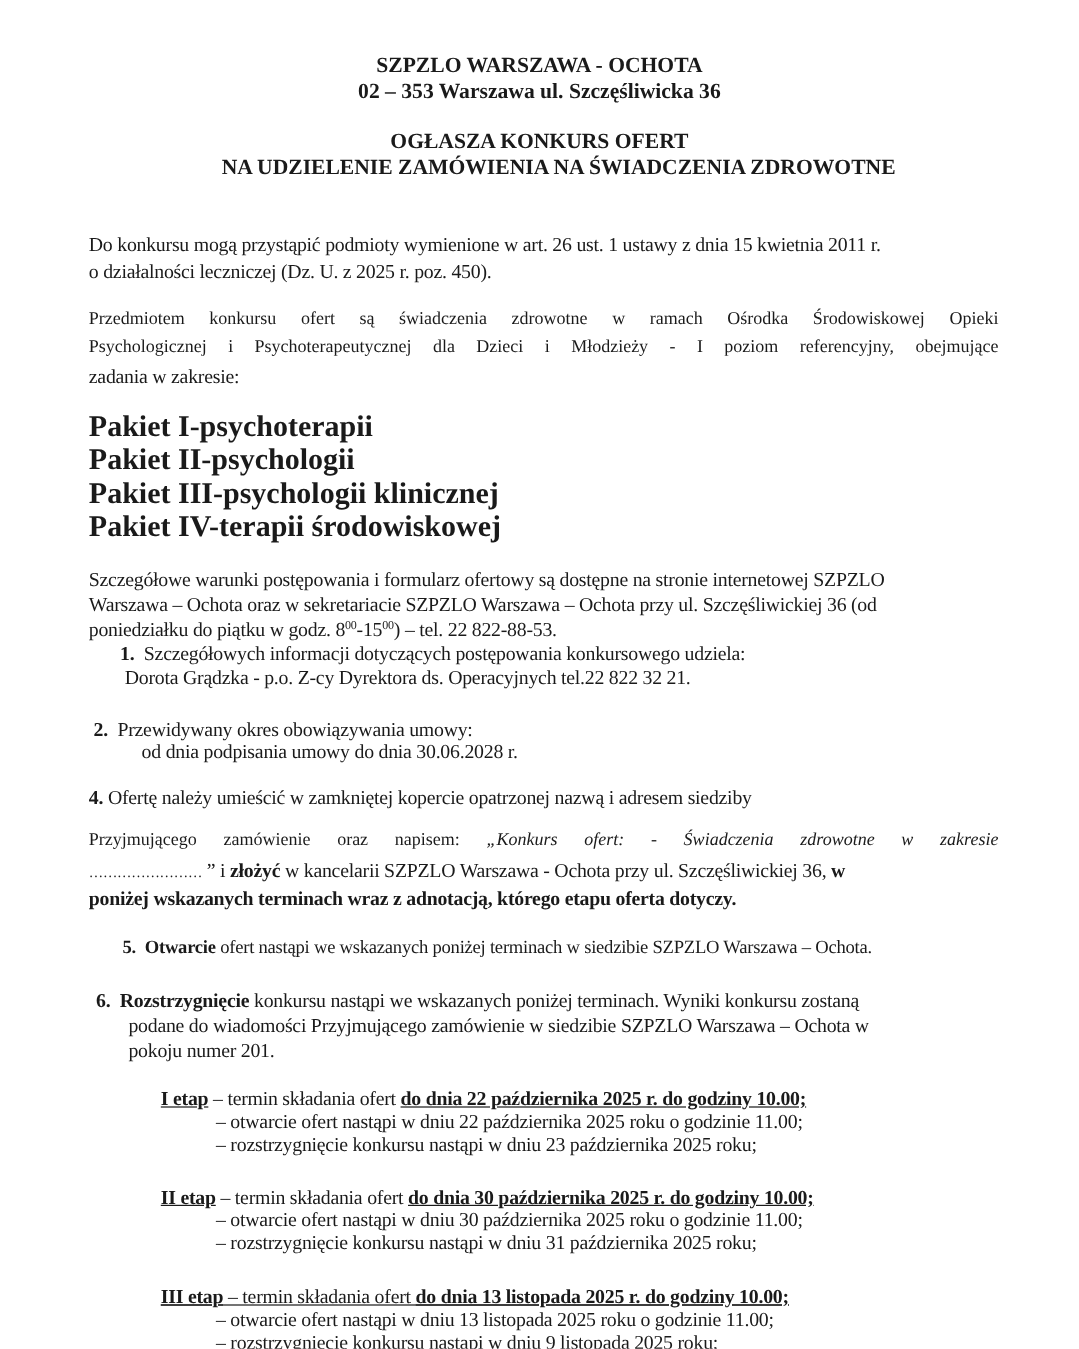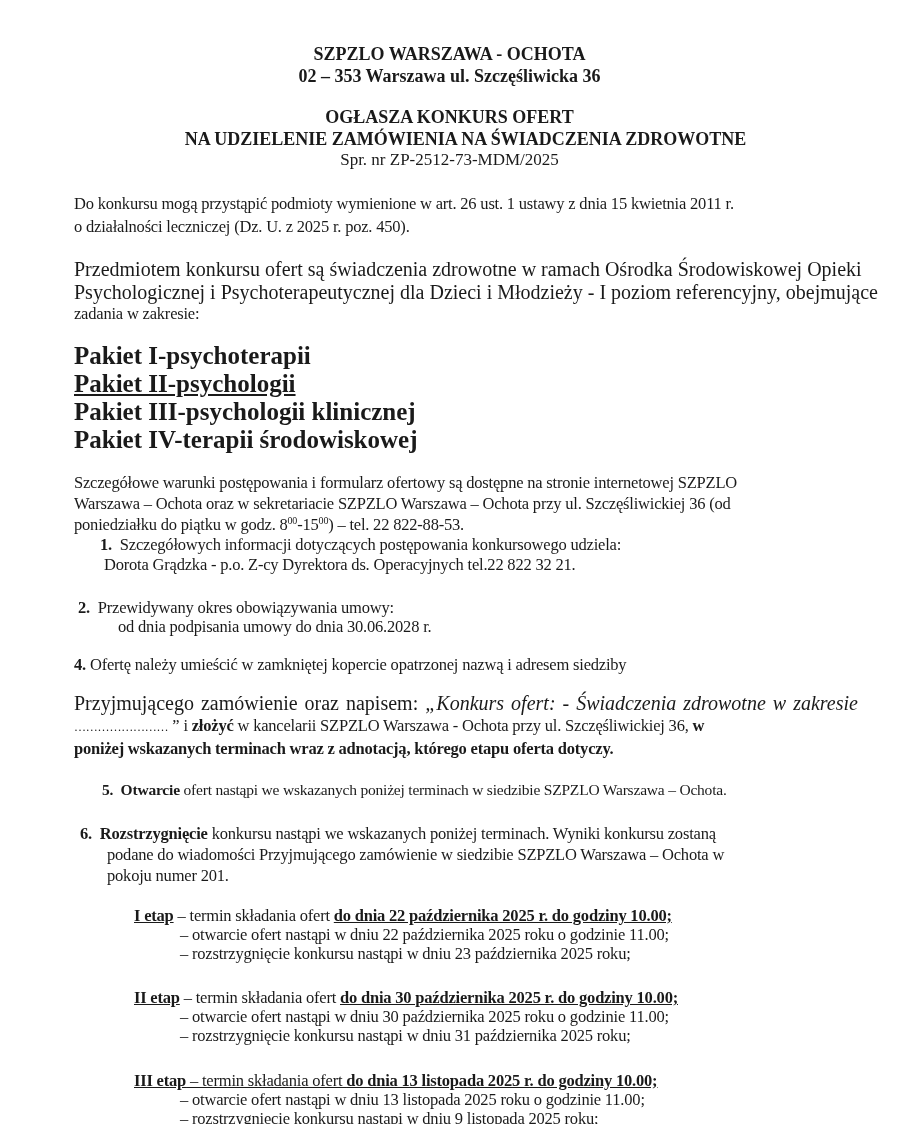--- a/index.html
+++ b/index.html
@@ -5,48 +5,47 @@
   html, body { margin: 0; padding: 0; background: #ffffff; }
   body {
     width: 899px; height: 1124px; overflow: hidden; position: relative;
     font-family: "Liberation Serif", serif; color: #1a1a1a;
   }
   .page { position: absolute; left: 0; top: 18px; width: 899px; height: 1124px; }
   .abs { position: absolute; white-space: nowrap; }
   .hdr { font-weight: bold; font-size: 18px; text-align: center; left: 0; width: 899px; }
   .sub { font-size: 17px; text-align: center; left: 0; width: 899px; }
   .p { font-size: 16.5px; left: 74px; letter-spacing: -0.2px; }
-  .pj { font-size: 20px; left: 74px; width: 758px; text-align: justify; text-align-last: justify; white-space: nowrap; display: block; }
+  .pj { font-size: 15px; left: 74px; width: 758px; text-align: justify; text-align-last: justify; white-space: nowrap; display: block; }
   .pak { font-weight: bold; font-size: 25px; left: 74px; }
   b { font-weight: bold; }
   i { font-style: italic; }
   u { text-decoration: underline; }
   sup { font-size: 10px; vertical-align: 6px; line-height: 0; }
   .num { font-weight: bold; }
 </style>
 </head>
 <body>
 
 <div class="page">
 
   <div class="abs hdr" style="top:26px;">SZPZLO WARSZAWA - OCHOTA</div>
   <div class="abs hdr" style="top:48px;">02 – 353 Warszawa ul. Szczęśliwicka 36</div>
   <div class="abs hdr" style="top:89px;">OGŁASZA KONKURS OFERT</div>
   <div class="abs hdr" style="top:111px;padding-left:16px;">NA UDZIELENIE ZAMÓWIENIA NA ŚWIADCZENIA ZDROWOTNE</div>
-  <div class="abs sub" style="top:132px;">Spr. nr ZP-2512-73-MDM/2025</div>
 
   <div class="abs p" style="top:176px;">Do konkursu mogą przystąpić podmioty wymienione w art. 26 ust. 1 ustawy z dnia 15 kwietnia 2011 r.</div>
   <div class="abs p" style="top:199px;">o działalności leczniczej (Dz. U. z 2025 r. poz. 450).</div>
 
   <div class="abs pj" style="top:240px;">Przedmiotem konkursu ofert są świadczenia zdrowotne w ramach Ośrodka Środowiskowej Opieki</div>
   <div class="abs pj" style="top:263px;">Psychologicznej i Psychoterapeutycznej dla Dzieci i Młodzieży - I poziom referencyjny, obejmujące</div>
   <div class="abs p" style="top:286px;">zadania w zakresie:</div>
 
   <div class="abs pak" style="top:324px;">Pakiet I-psychoterapii</div>
-  <div class="abs pak" style="top:352px;text-decoration:underline;">Pakiet II-psychologii</div>
+  <div class="abs pak" style="top:352px;">Pakiet II-psychologii</div>
   <div class="abs pak" style="top:380px;">Pakiet III-psychologii klinicznej</div>
   <div class="abs pak" style="top:408px;">Pakiet IV-terapii środowiskowej</div>
 
   <div class="abs p" style="top:455px;">Szczegółowe warunki postępowania i formularz ofertowy są dostępne na stronie internetowej SZPZLO</div>
   <div class="abs p" style="top:476px;">Warszawa – Ochota oraz w sekretariacie SZPZLO Warszawa – Ochota przy ul. Szczęśliwickiej 36 (od</div>
   <div class="abs p" style="top:497px;"><span>poniedziałku do piątku w godz. 8</span><sup>00</sup><span>-15</span><sup>00</sup><span>) – tel. 22 822-88-53.</span></div>
 
   <div class="abs p" style="top:517px; left:100px;"><span class="num">1.</span>&nbsp;&nbsp;<span>Szczegółowych informacji dotyczących postępowania konkursowego udziela:</span></div>
   <div class="abs p" style="top:537px; left:104px;">Dorota Grądzka -  p.o. Z-cy Dyrektora ds. Operacyjnych tel.22 822 32 21.</div>
 

